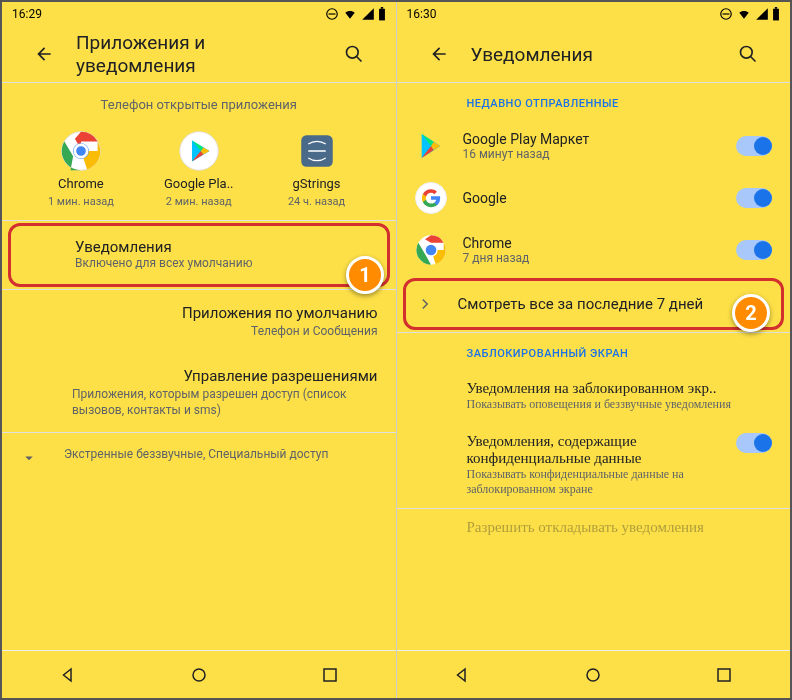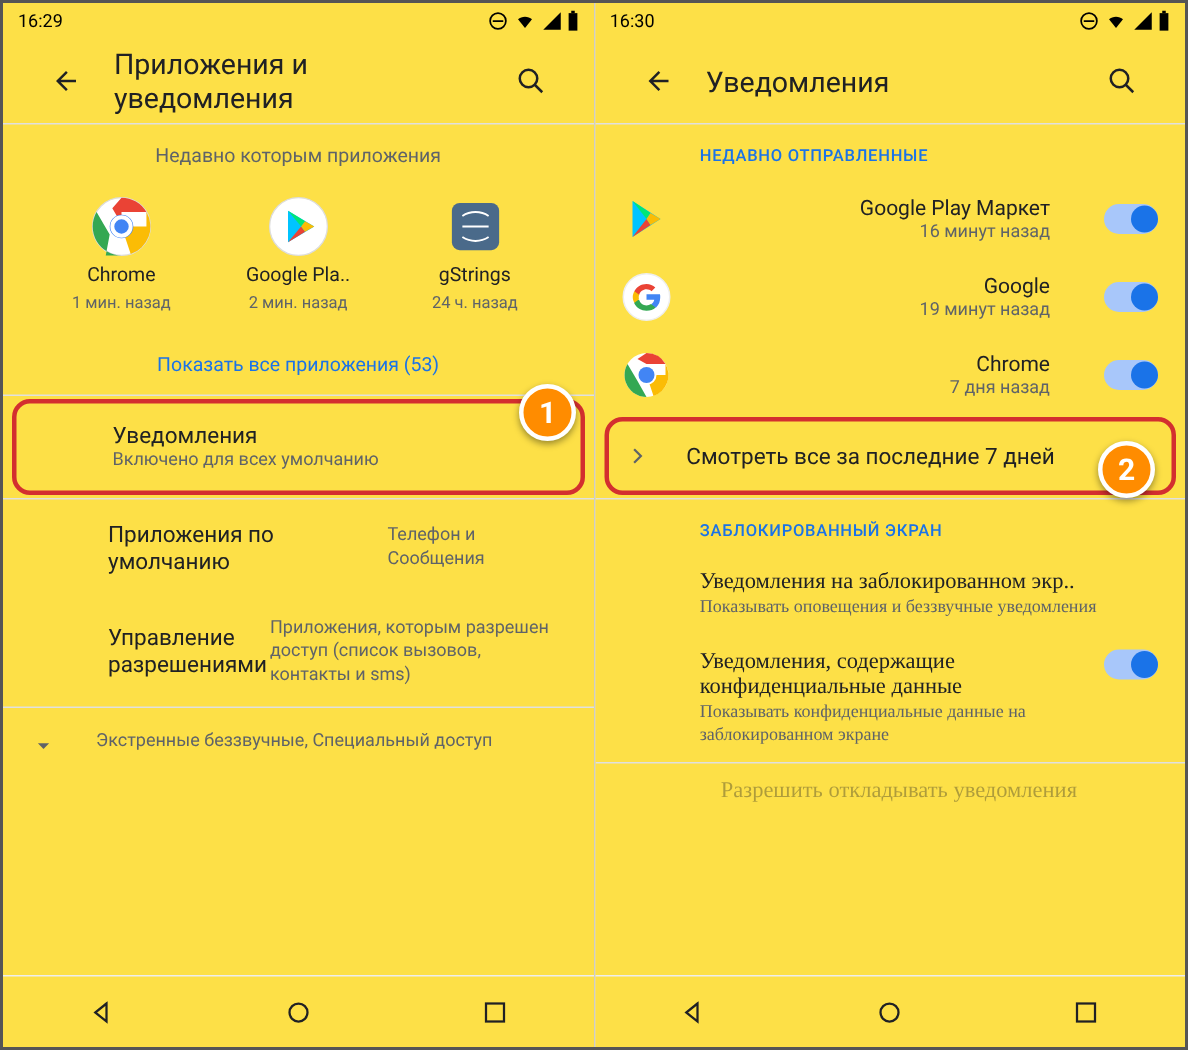--- a/index.html
+++ b/index.html
@@ -16,43 +16,43 @@
 .section-title { font-size: 13px; color: #5f6368; padding: 14px 18px 10px; text-align: center; }
 .section-title.left-align { text-align: left; padding: 14px 18px 10px 70px; font-size: 11px; letter-spacing: 0.5px; font-weight: 500; color: #1a73e8; }
 .apps-row { display: flex; justify-content: space-around; padding: 8px 20px 12px; }
 .app-item { display: flex; flex-direction: column; align-items: center; gap: 4px; width: 90px; }
 .app-icon { width: 42px; height: 42px; border-radius: 50%; display: flex; align-items: center; justify-content: center; }
 .app-name { font-size: 13px; color: #202124; }
 .app-time { font-size: 11px; color: #5f6368; }
 .show-all { text-align: center; padding: 12px 0; }
 .show-all-link { font-size: 13px; color: #1a73e8; }
 .settings-item { padding: 14px 18px; display: flex; align-items: center; }
-.settings-item.indented { padding-left: 70px; flex-direction: row; align-items: center; gap: 2px; }
+.settings-item.indented { padding-left: 70px; flex-direction: column; align-items: flex-end; gap: 2px; }
 .settings-title { font-size: 15px; color: #202124; }
 .settings-sub { font-size: 12px; color: #5f6368; line-height: 1.3; }
 .highlighted { border: 3px solid #d32f2f; border-radius: 12px; margin: 2px 6px; padding: 12px 14px 12px 64px; }
 .highlighted2 { border: 3px solid #d32f2f; border-radius: 12px; margin: 2px 6px; padding: 14px 10px; display: flex; align-items: center; gap: 24px; }
 .advanced-row { display: flex; align-items: flex-start; padding: 14px 18px; gap: 24px; }
 .chevron-box { width: 20px; display: flex; align-items: center; padding-top: 2px; }
 .nav-bar { height: 48px; display: flex; align-items: center; justify-content: space-around; border-top: 1px solid #eee; margin-top: auto; }
 .nav-btn { width: 24px; height: 24px; display: flex; align-items: center; justify-content: center; }
-.notif-row { display: flex; align-items: center; padding: 10px 18px; gap: 36px; text-align: right; }
+.notif-row { display: flex; align-items: center; padding: 10px 18px; gap: 16px; }
 .notif-icon { width: 32px; height: 32px; border-radius: 50%; display: flex; align-items: center; justify-content: center; flex-shrink: 0; }
 .notif-text { flex: 1; }
 .notif-name { font-size: 14px; color: #202124; }
 .notif-time { font-size: 12px; color: #5f6368; }
 .toggle { width: 36px; height: 20px; background: #a8c7fa; border-radius: 10px; position: relative; flex-shrink: 0; }
 .toggle::after { content: ''; width: 18px; height: 18px; background: #1a73e8; border-radius: 50%; position: absolute; right: 0; top: 1px; }
 .callout { position: absolute; width: 38px; height: 38px; background: #ff8c00; border: 3px solid #fff; border-radius: 50%; display: flex; align-items: center; justify-content: center; color: #fff; font-size: 20px; font-weight: bold; box-shadow: 0 2px 5px rgba(0,0,0,0.4); z-index: 10; }
 .callout1 { top: 254px; left: 344px; }
 .callout2 { top: 292px; left: 730px; }
 .lock-item { padding: 10px 18px 10px 70px; display: flex; align-items: flex-start; gap: 10px; }
 .lock-text { flex: 1; font-family: Liberation Serif, serif; }
 .scroll-area { flex: 1; overflow: hidden; position: relative; }
-.faded { opacity: 0.35; margin-left: 14px; }
+.faded { opacity: 0.35; }
 svg { display: block; }
 </style>
 </head>
 <body>
 
 <div class="container">
 
   <div class="phone left">
     <div class="status-bar">
       <span>16:29</span>
@@ -82,21 +82,21 @@
       <div class="header-title">Приложения и уведомления</div>
       <div class="icon-btn">
         <svg width="20" height="20" viewBox="0 0 24 24">
             <circle cx="10" cy="10" r="7" fill="none" stroke="#202124" stroke-width="2"></circle>
             <line x1="15" y1="15" x2="21" y2="21" stroke="#202124" stroke-width="2"></line>
           </svg>
       </div>
     </div>
     <div class="divider"></div>
     <div class="scroll-area">
-      <div class="section-title">Недавно которым приложения</div>
+      <div class="section-title">Телефон открытые приложения</div>
       <div class="apps-row">
         <div class="app-item">
           <div class="app-icon">
             <svg width="42" height="42" viewBox="0 0 48 48">
                 <circle cx="24" cy="24" r="22" fill="#fff" stroke="#ddd"></circle>
                 <circle cx="24" cy="24" r="9" fill="#4285f4"></circle>
                 <circle cx="24" cy="24" r="9" fill="none" stroke="#fff" stroke-width="3"></circle>
                 <path d="M24 2a22 22 0 0 1 19 11H24v9l-7-12z" fill="#ea4335"></path>
                 <path d="M5 13l9.5 16.5L24 24v-11H5z" fill="#ea4335" opacity="0"></path>
                 <path d="M43 13a22 22 0 0 1-12 32l-7-21h19z" fill="#fbbc05"></path>
@@ -125,23 +125,20 @@
           <div class="app-icon">
             <svg width="42" height="42" viewBox="0 0 48 48">
                 <rect x="6" y="6" width="36" height="36" rx="6" fill="#4a6a8a"></rect>
                 <path d="M14 16c6-4 14-4 20 0M14 24h20M14 32c6 4 14 4 20 0" stroke="#fff" stroke-width="1.5" fill="none"></path>
               </svg>
           </div>
           <span class="app-name">gStrings</span>
           <span class="app-time">24 ч. назад</span>
         </div>
       </div>
-      <div class="show-all">
-        <span class="show-all-link">Показать все приложения (53)</span>
-      </div>
       <div class="divider"></div>
       <div class="highlighted">
         <div class="settings-title">Уведомления</div>
         <div class="settings-sub">Включено для всех умолчанию</div>
       </div>
       <div class="divider"></div>
       <div class="settings-item indented">
         <div class="settings-title">Приложения по умолчанию</div>
         <div class="settings-sub">Телефон и Сообщения</div>
       </div>
@@ -236,21 +233,20 @@
         <div class="notif-icon" style="background:#fff;border:1px solid #eee">
           <svg width="22" height="22" viewBox="0 0 48 48">
               <path d="M44 24c0-1.4-.1-2.8-.4-4H24v8h11.3c-.5 2.6-2 4.8-4.2 6.3v5h6.8C42 35.5 44 30.2 44 24z" fill="#4285f4"></path>
               <path d="M24 44c5.4 0 10-1.8 13.3-4.8l-6.8-5c-1.8 1.2-4.1 2-6.5 2-5 0-9.2-3.4-10.7-7.9H6.3v5.2C9.6 40 16.3 44 24 44z" fill="#34a853"></path>
               <path d="M13.3 28.3c-.4-1.2-.6-2.5-.6-3.8s.2-2.6.6-3.8v-5.2H6.3C4.8 18.4 4 21.1 4 24s.8 5.6 2.3 8.5l7-5.2z" fill="#fbbc05"></path>
               <path d="M24 12.8c2.8 0 5.3 1 7.3 2.8l5.5-5.5C33.4 6.8 29 5 24 5 16.3 5 9.6 9 6.3 15.5l7 5.2c1.5-4.5 5.7-7.9 10.7-7.9z" fill="#ea4335"></path>
             </svg>
         </div>
         <div class="notif-text">
           <div class="notif-name">Google</div>
-          <div class="notif-time">19 минут назад</div>
         </div>
         <div class="toggle"></div>
       </div>
       <div class="notif-row">
         <div class="notif-icon">
           <svg width="32" height="32" viewBox="0 0 48 48">
               <circle cx="24" cy="24" r="22" fill="#fff"></circle>
               <path d="M24 2a22 22 0 0 1 19 11H24l-9-5z" fill="#ea4335"></path>
               <path d="M43 13a22 22 0 0 1-12 32l-7-21h19z" fill="#fbbc05"></path>
               <path d="M24 46a22 22 0 0 1-19-33l10 17z" fill="#34a853"></path>

